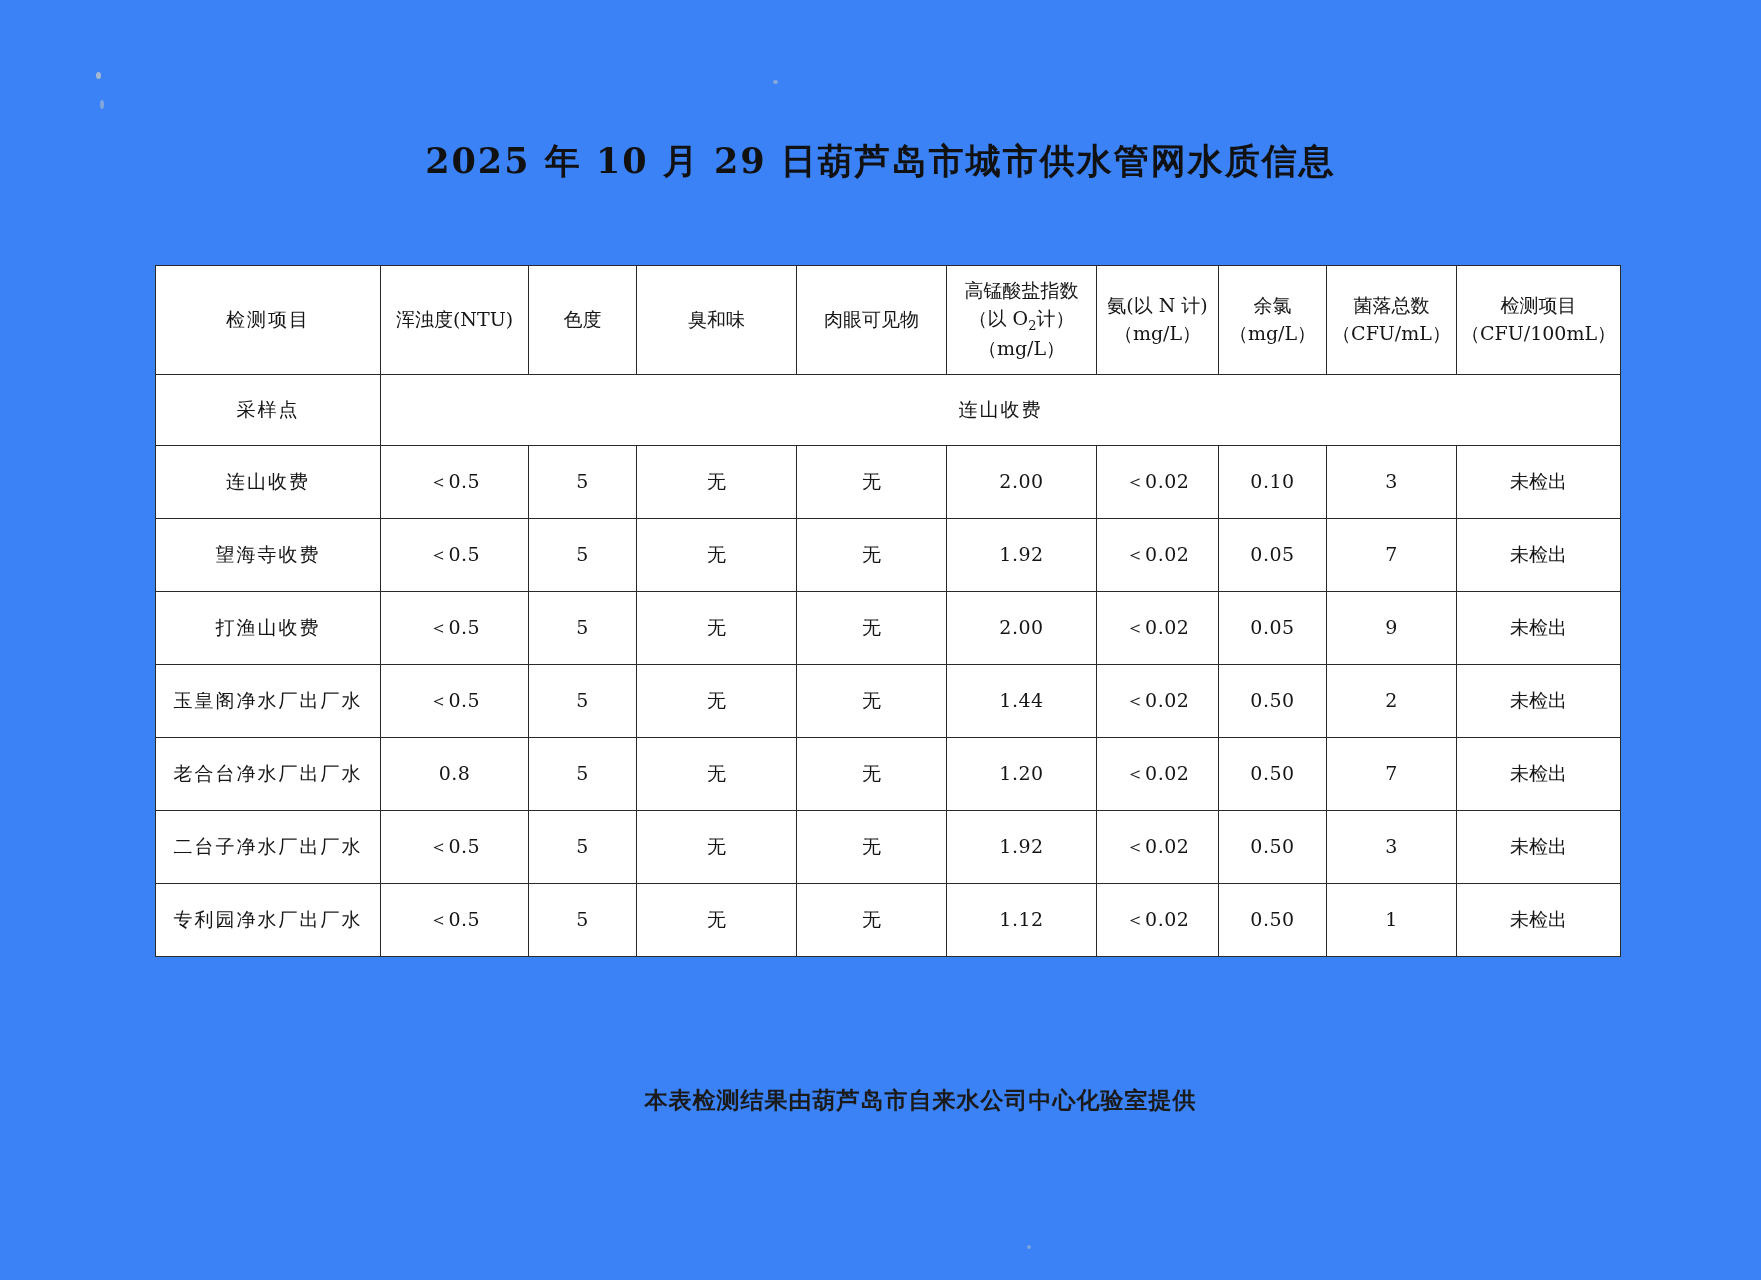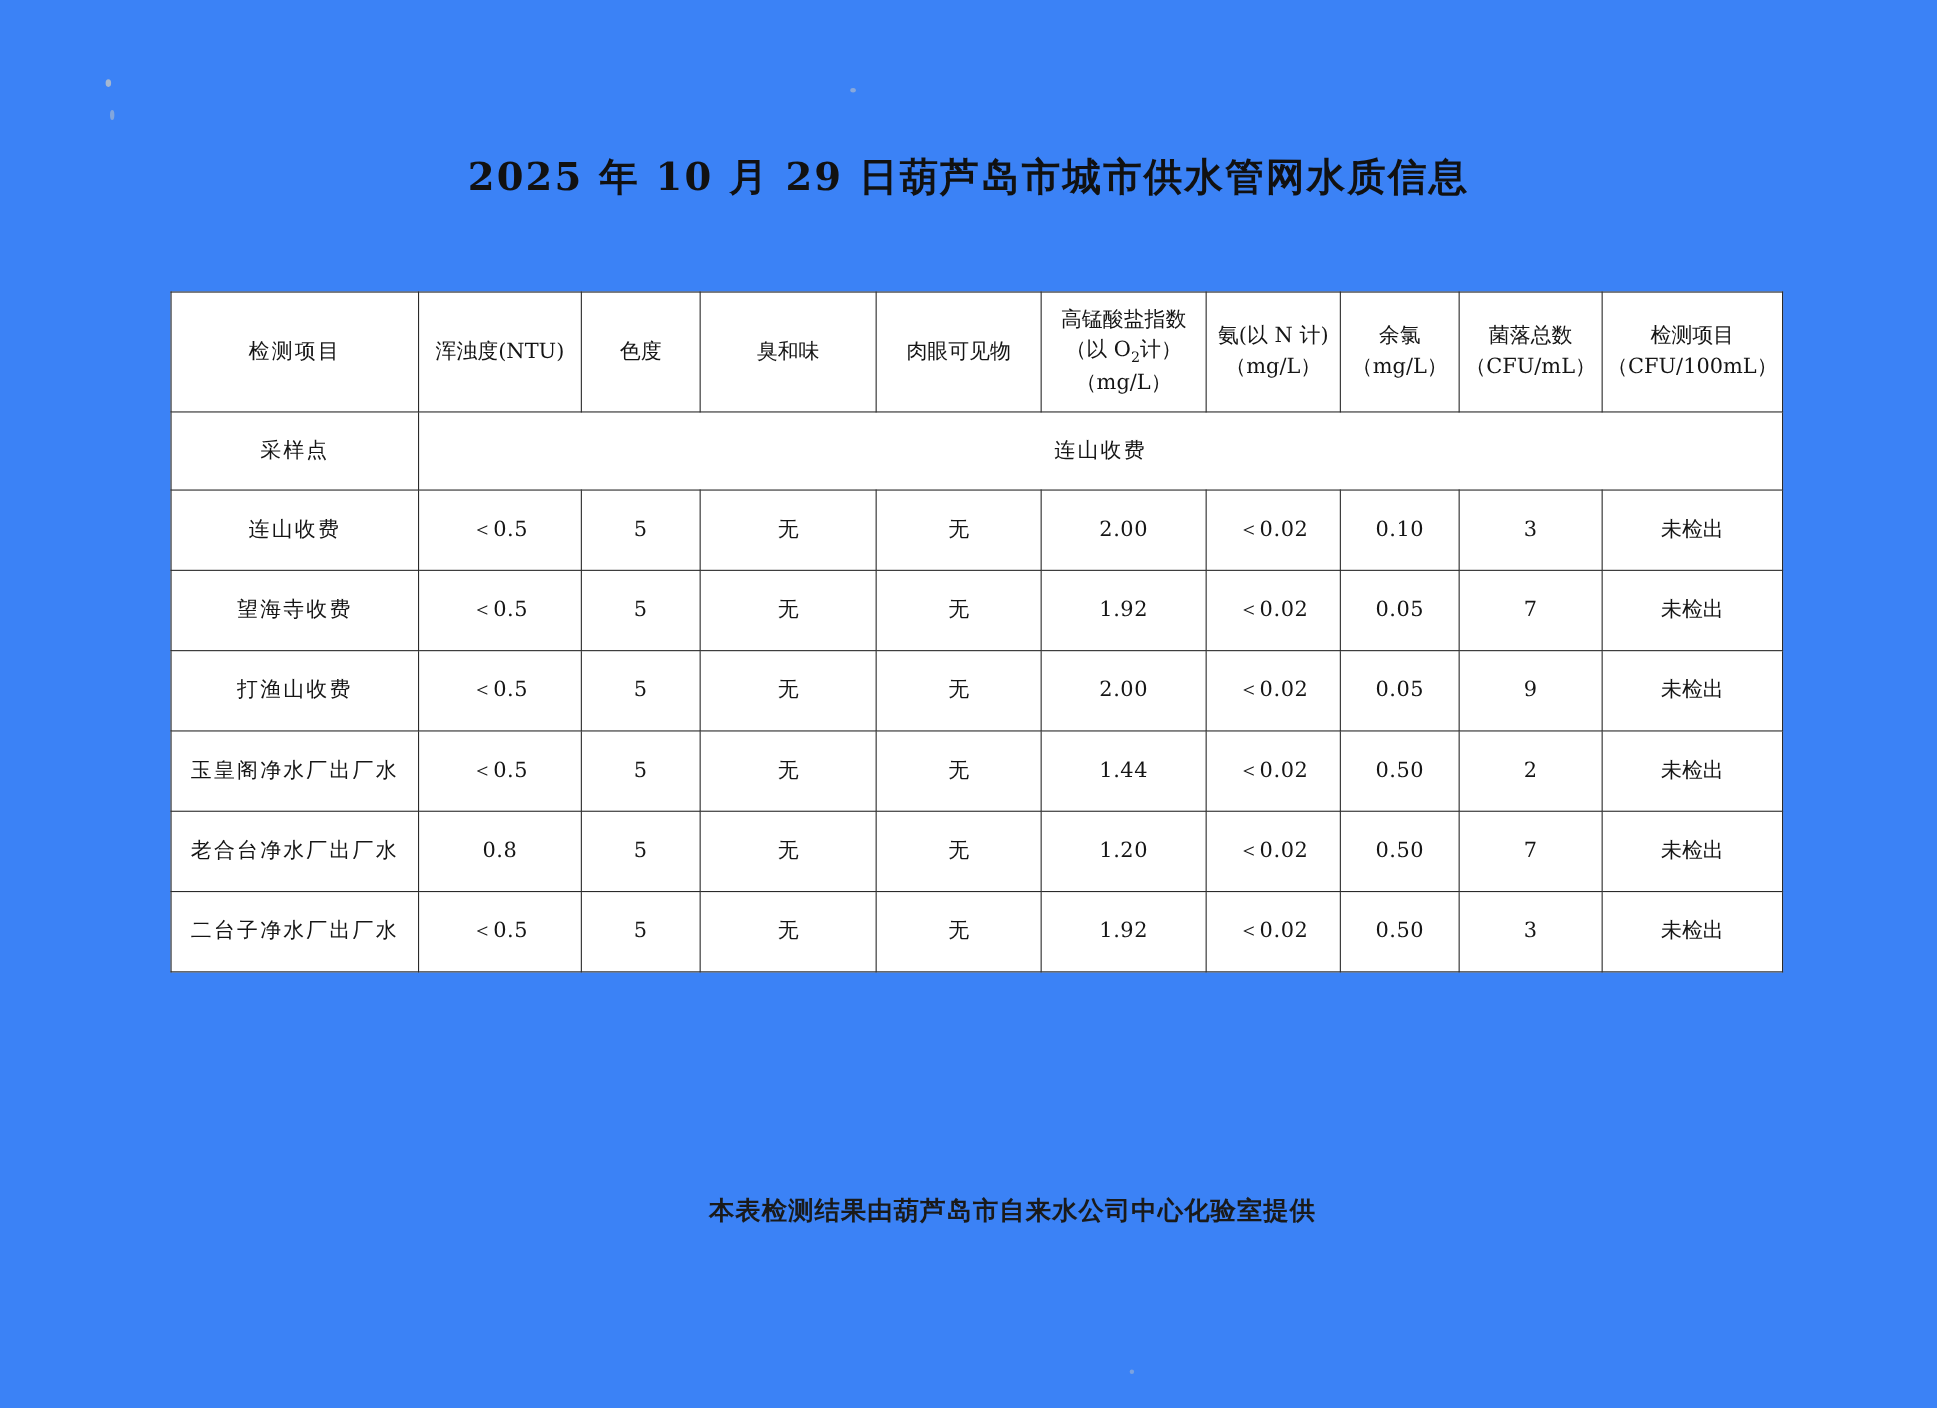--- a/index.html
+++ b/index.html
@@ -237,18 +237,30 @@
           <td class="num">5</td>
           <td>无</td>
           <td>无</td>
           <td class="num">1.92</td>
           <td class="num">＜0.02</td>
           <td class="num">0.50</td>
           <td class="num">3</td>
           <td>未检出</td>
         </tr>
 
+        <tr class="row-data">
+          <td class="first-col">专利园净水厂出厂水</td>
+          <td class="num">＜0.5</td>
+          <td class="num">5</td>
+          <td>无</td>
+          <td>无</td>
+          <td class="num">1.12</td>
+          <td class="num">＜0.02</td>
+          <td class="num">0.50</td>
+          <td class="num">1</td>
+          <td>未检出</td>
+        </tr>
       </tbody>
     </table>
   </div>
 
   <div class="footnote">本表检测结果由葫芦岛市自来水公司中心化验室提供</div>
 </div>
 
 </body></html>

